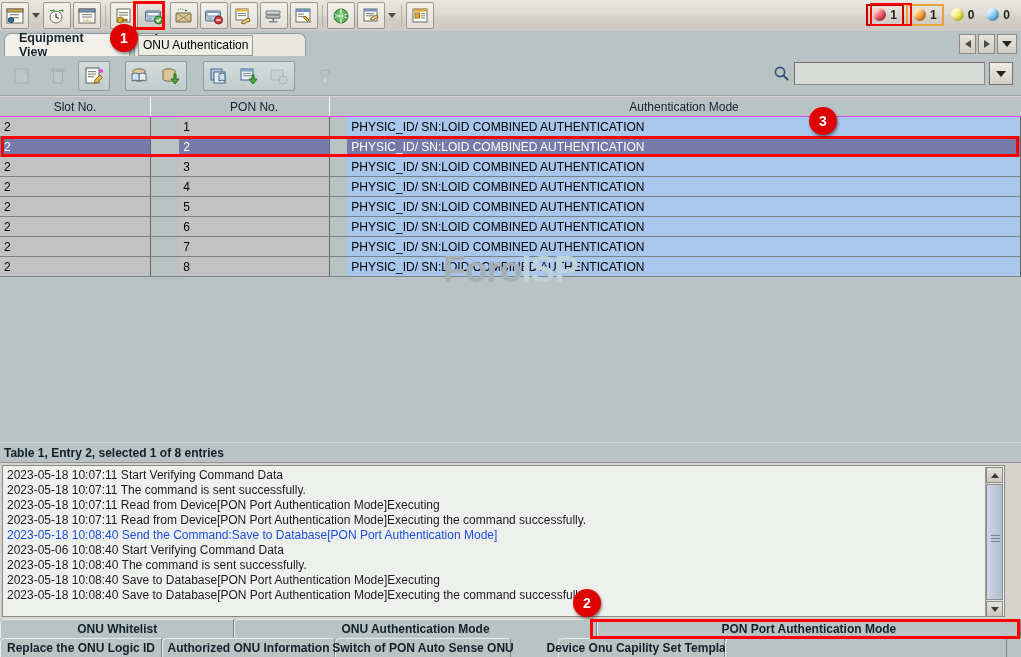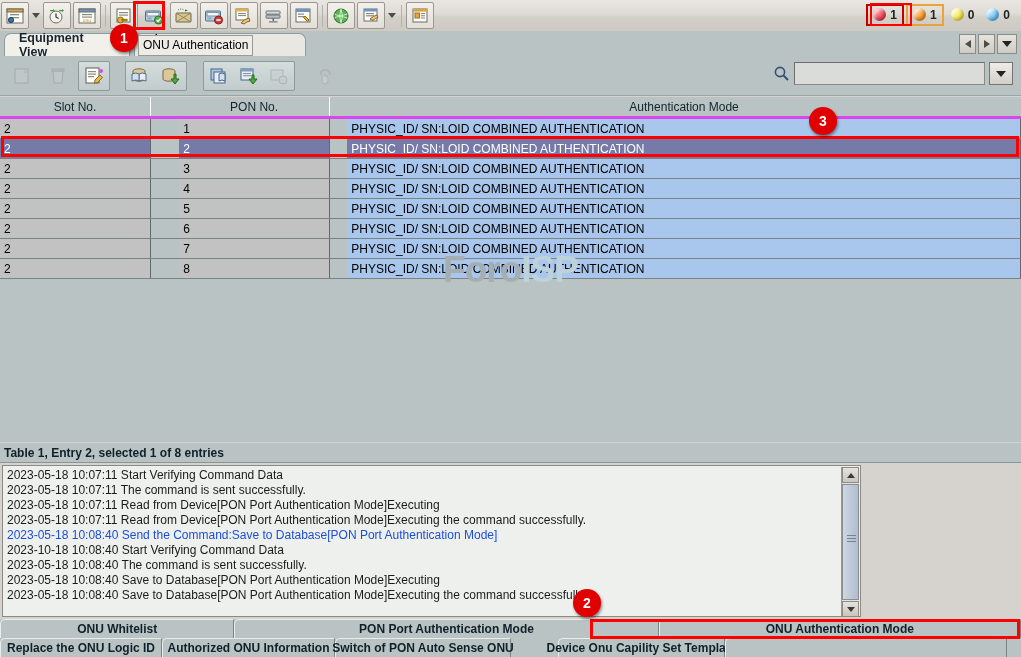--- a/index.html
+++ b/index.html
@@ -97,21 +97,21 @@
     width:185px;height:19px;background:#d9dcd9;border:1px solid #8a8a85;
     border-top-color:#6f6f6b;border-left-color:#6f6f6b;
   }
   .search-drop{
     width:22px;height:21px;background:linear-gradient(to bottom,#eeece6,#d2cfc8);
     border:1px solid #77746e;display:flex;align-items:center;justify-content:center;
   }
 
   
   .table-wrap{position:absolute;left:0;top:97px;width:1021px;height:345px;background:#b9c3c3;overflow:hidden;}
-  .thead{display:flex;height:19px;background:#b9c3c3;border-bottom:3px solid #d946ef;}
+  .thead{display:flex;height:19px;background:#b9c3c3;border-bottom:1px solid #d946ef;}
   .th{
     font-size:12px;color:#13232b;display:flex;align-items:center;justify-content:center;
     border-right:1px solid #ffffff;box-sizing:border-box;height:19px;
   }
   .th:last-child{border-right:none;}
   .col-slot{width:158px;}
   .col-pon{width:158px;margin-left:28px;}
   .col-auth{width:705px;margin-left:17px;}
   .trow{display:flex;height:20px;border-bottom:1px solid #7a8384;box-sizing:border-box;}
   .td{
@@ -134,21 +134,21 @@
 
   
   .statusline{
     position:absolute;left:0;top:443px;width:1021px;height:20px;
     background:#b9c3c3;font-weight:bold;font-size:12px;color:#10202a;
     display:flex;align-items:center;padding-left:4px;box-sizing:border-box;
     border-bottom:1px solid #8a9696;
   }
   
   .logpane{
-    position:absolute;left:2px;top:465px;width:859px;height:152px;
+    position:absolute;left:2px;top:465px;width:1003px;height:152px;
     background:#eef0ee;border:1px solid #8a8a85;box-sizing:border-box;
     overflow:hidden;
   }
   .logline{
     font-size:12px;color:#1a1a1a;height:15px;line-height:15px;padding-left:4px;white-space:nowrap;
   }
   .logline.hl{color:#1d4ed8;}
   .logscroll{
     position:absolute;right:1px;top:1px;width:17px;height:150px;background:#dfe3e3;
     border-left:1px solid #9a9a95;
@@ -504,43 +504,43 @@
 
 <div class="statusline">Table 1, Entry 2, selected 1 of 8 entries</div>
 
 <div class="logpane">
   <div id="log-body" style="padding-top:2px;">
       <div class="logline">2023-05-18 10:07:11 Start Verifying Command Data</div>
       <div class="logline">2023-05-18 10:07:11 The command is sent successfully.</div>
       <div class="logline">2023-05-18 10:07:11 Read from Device[PON Port Authentication Mode]Executing</div>
       <div class="logline">2023-05-18 10:07:11 Read from Device[PON Port Authentication Mode]Executing the command successfully.</div>
       <div class="logline hl">2023-05-18 10:08:40 Send the Command:Save to Database[PON Port Authentication Mode]</div>
-      <div class="logline">2023-10-18 10:08:40 Start Verifying Command Data</div>
+      <div class="logline">2023-05-06 10:08:40 Start Verifying Command Data</div>
       <div class="logline">2023-05-18 10:08:40 The command is sent successfully.</div>
       <div class="logline">2023-05-18 10:08:40 Save to Database[PON Port Authentication Mode]Executing</div>
       <div class="logline">2023-05-18 10:08:40 Save to Database[PON Port Authentication Mode]Executing the command successfully.</div>
     </div>
   <div class="logscroll">
     <div class="sb-btn">
         <span class="tri-up"></span>
       </div>
     <div class="sb-thumb">
       <div class="sb-grip"></div>
     </div>
     <div class="sb-btn" style="position:absolute;bottom:0;left:0;">
         <span class="tri-dn"></span>
       </div>
   </div>
 </div>
 
 <div class="btabs">
   <div class="btab-row r1" id="btab-row1">
       <div class="btab" style="width: 238px;">ONU Whitelist</div>
+      <div class="btab" style="width: 368px;">ONU Authentication Mode</div>
       <div class="btab" style="width: 431px;">PON Port Authentication Mode</div>
-      <div class="btab" style="width: 368px;">ONU Authentication Mode</div>
     </div>
   <div class="btab-row r2" id="btab-row2">
       <div class="btab" style="width: 162px;">Replace the ONU Logic ID</div>
       <div class="btab" style="width: 173px;">Authorized ONU Information</div>
       <div class="btab" style="width: 176px;">Switch of PON Auto Sense ONU</div>
       <div class="btab" style="width: 167px; margin-left: 47px;">Device Onu Capility Set Template</div>
       <div class="btab" style="width: 282px;"></div>
     </div>
 </div>
 

